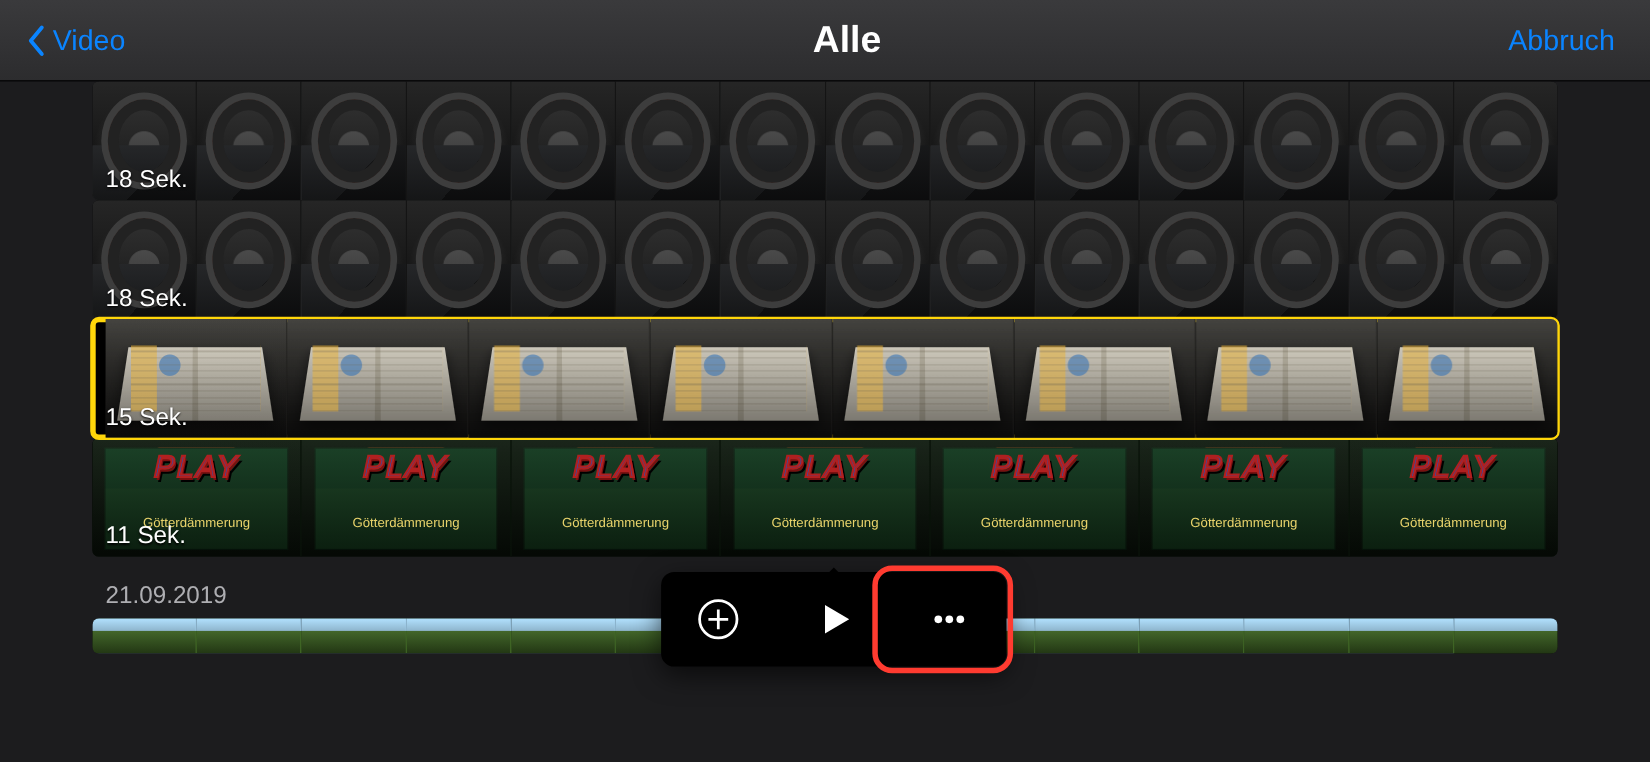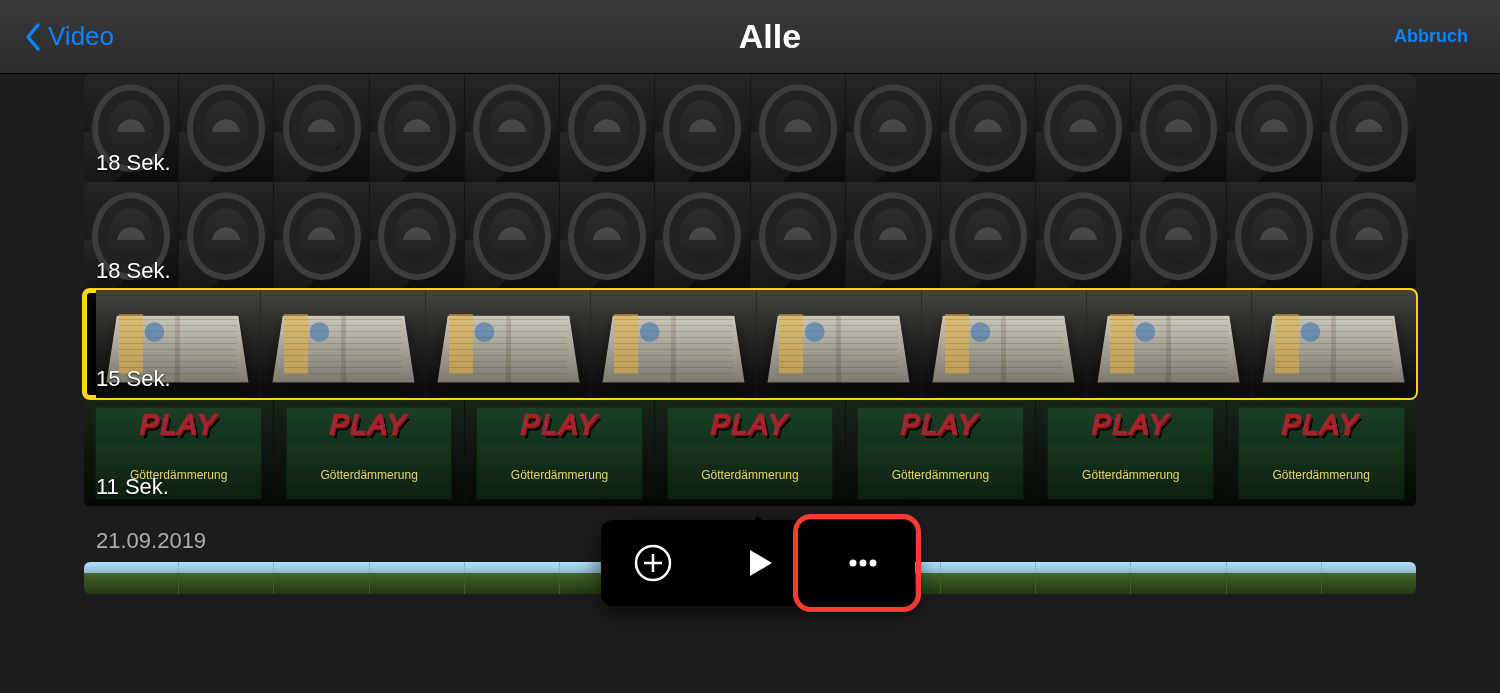--- a/index.html
+++ b/index.html
@@ -35,22 +35,22 @@
     font-size: 34px;
     font-weight: 600;
     color: #fff;
     position: absolute;
     left: 50%;
     transform: translateX(-50%);
     margin-left: 20px;
   }
   .cancel {
     color: #0a84ff;
-    font-size: 18px;
-    font-weight: 700;
+    font-size: 26px;
+    font-weight: 400;
     cursor: pointer;
   }
 
   
   .content { position: relative; padding: 0; }
   .group-label {
     font-size: 22px;
     color: #aeaeb2;
     padding: 22px 0 8px 96px;
     font-weight: 400;

